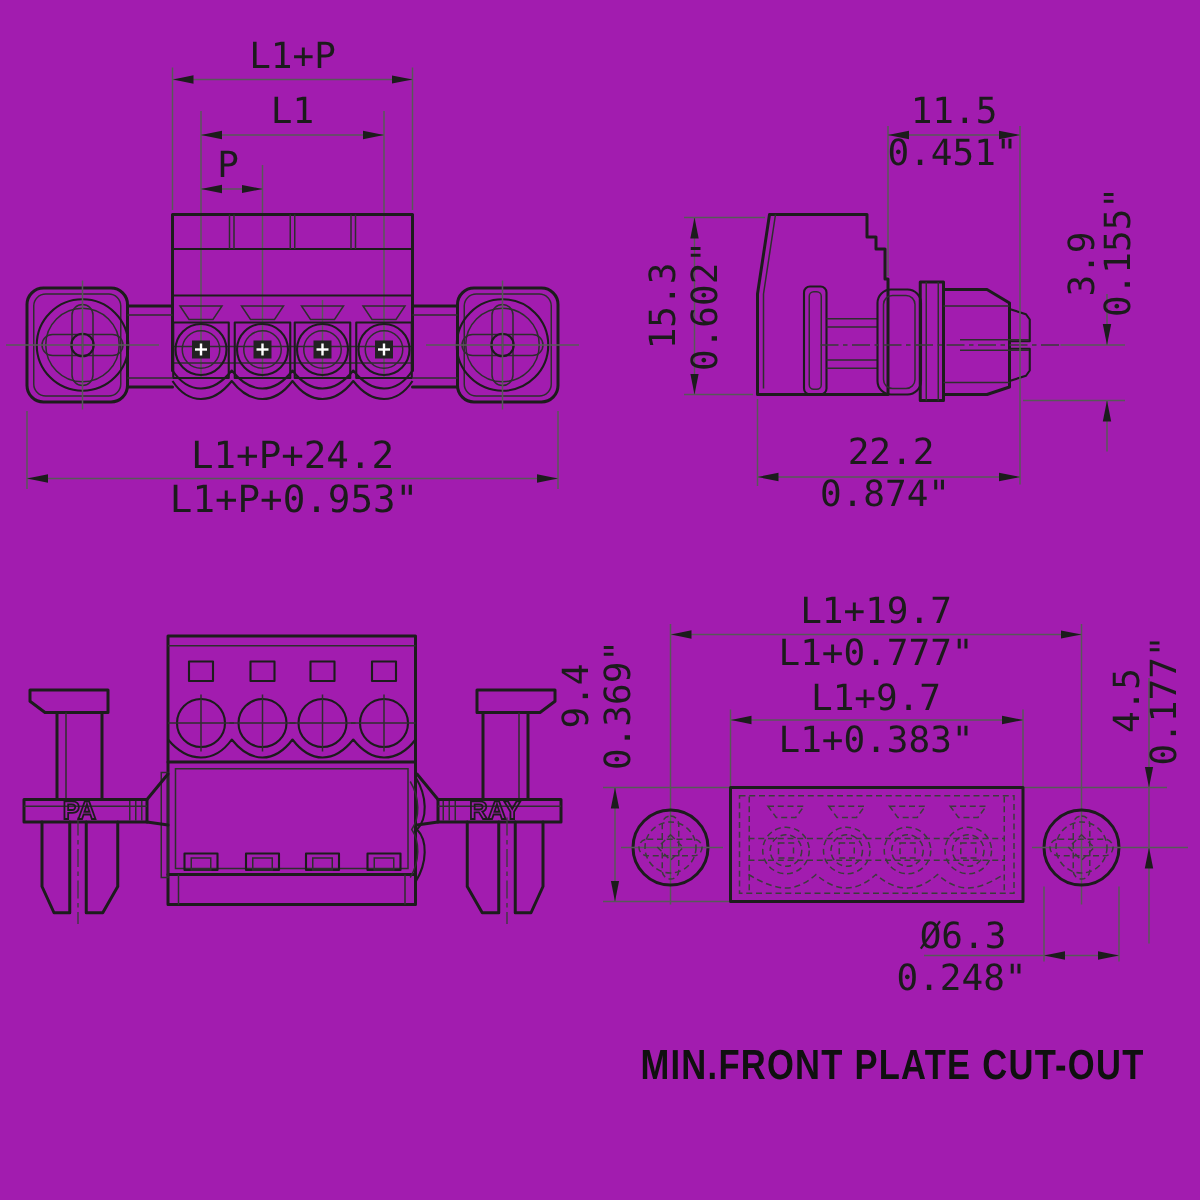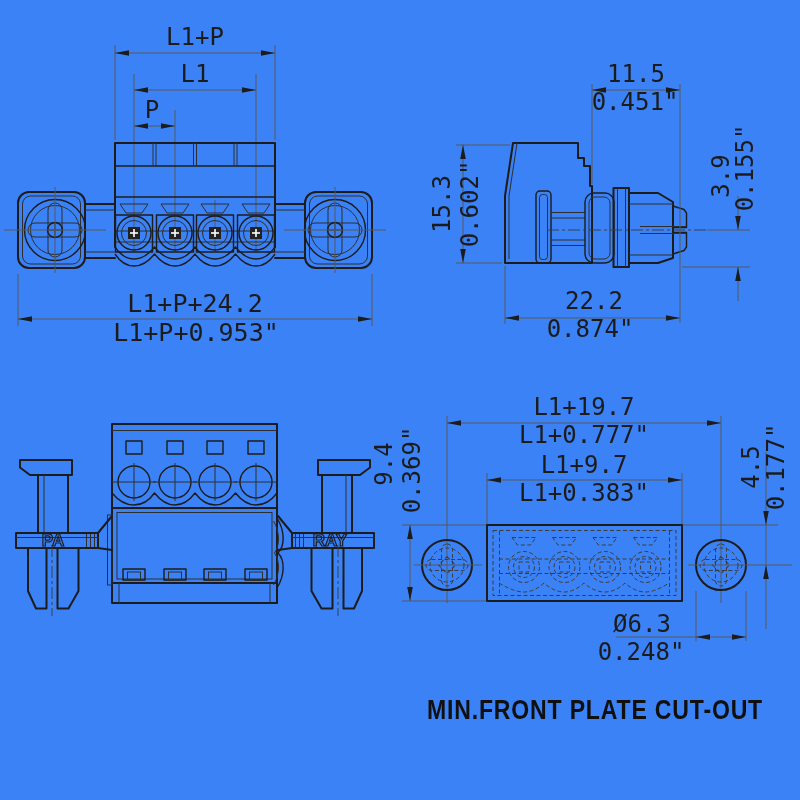--- a/index.html
+++ b/index.html
@@ -1,16 +1,16 @@
 <!DOCTYPE html>
 <html><head>
 <meta charset="utf-8">
 <style>
   html,body{margin:0;padding:0;background:#fff;}
-  .page{width:800px;height:800px;background:#3b82f6;position:relative;}
+  .page{width:800px;height:800px;background:#a21caf;position:relative;}
   svg{display:block;}
   .o{stroke:#1c1c1c;stroke-width:2;fill:none;stroke-linejoin:round;stroke-linecap:round;}
   .m{stroke:#1c1c1c;stroke-width:1.4;fill:none;stroke-linejoin:round;}
   .t{stroke:#2e2e2e;stroke-width:1;fill:none;}
   .d{stroke:#585858;stroke-width:1;fill:none;}
   .cl{stroke:#3a3a3a;stroke-width:0.9;fill:none;stroke-dasharray:12 3 3 3;}
   .hid{stroke:#3c3c3c;stroke-width:1;fill:none;stroke-dasharray:4 2.5;}
   .dt{font-family:"DejaVu Sans Mono","Liberation Mono",monospace;font-size:24px;fill:#1b1b1b;}
   .dtb{font-family:"DejaVu Sans Mono","Liberation Mono",monospace;font-size:25px;fill:#1b1b1b;}
   .cap{font-family:"Liberation Sans",sans-serif;font-size:28px;font-weight:bold;fill:#101010;letter-spacing:1px;}

